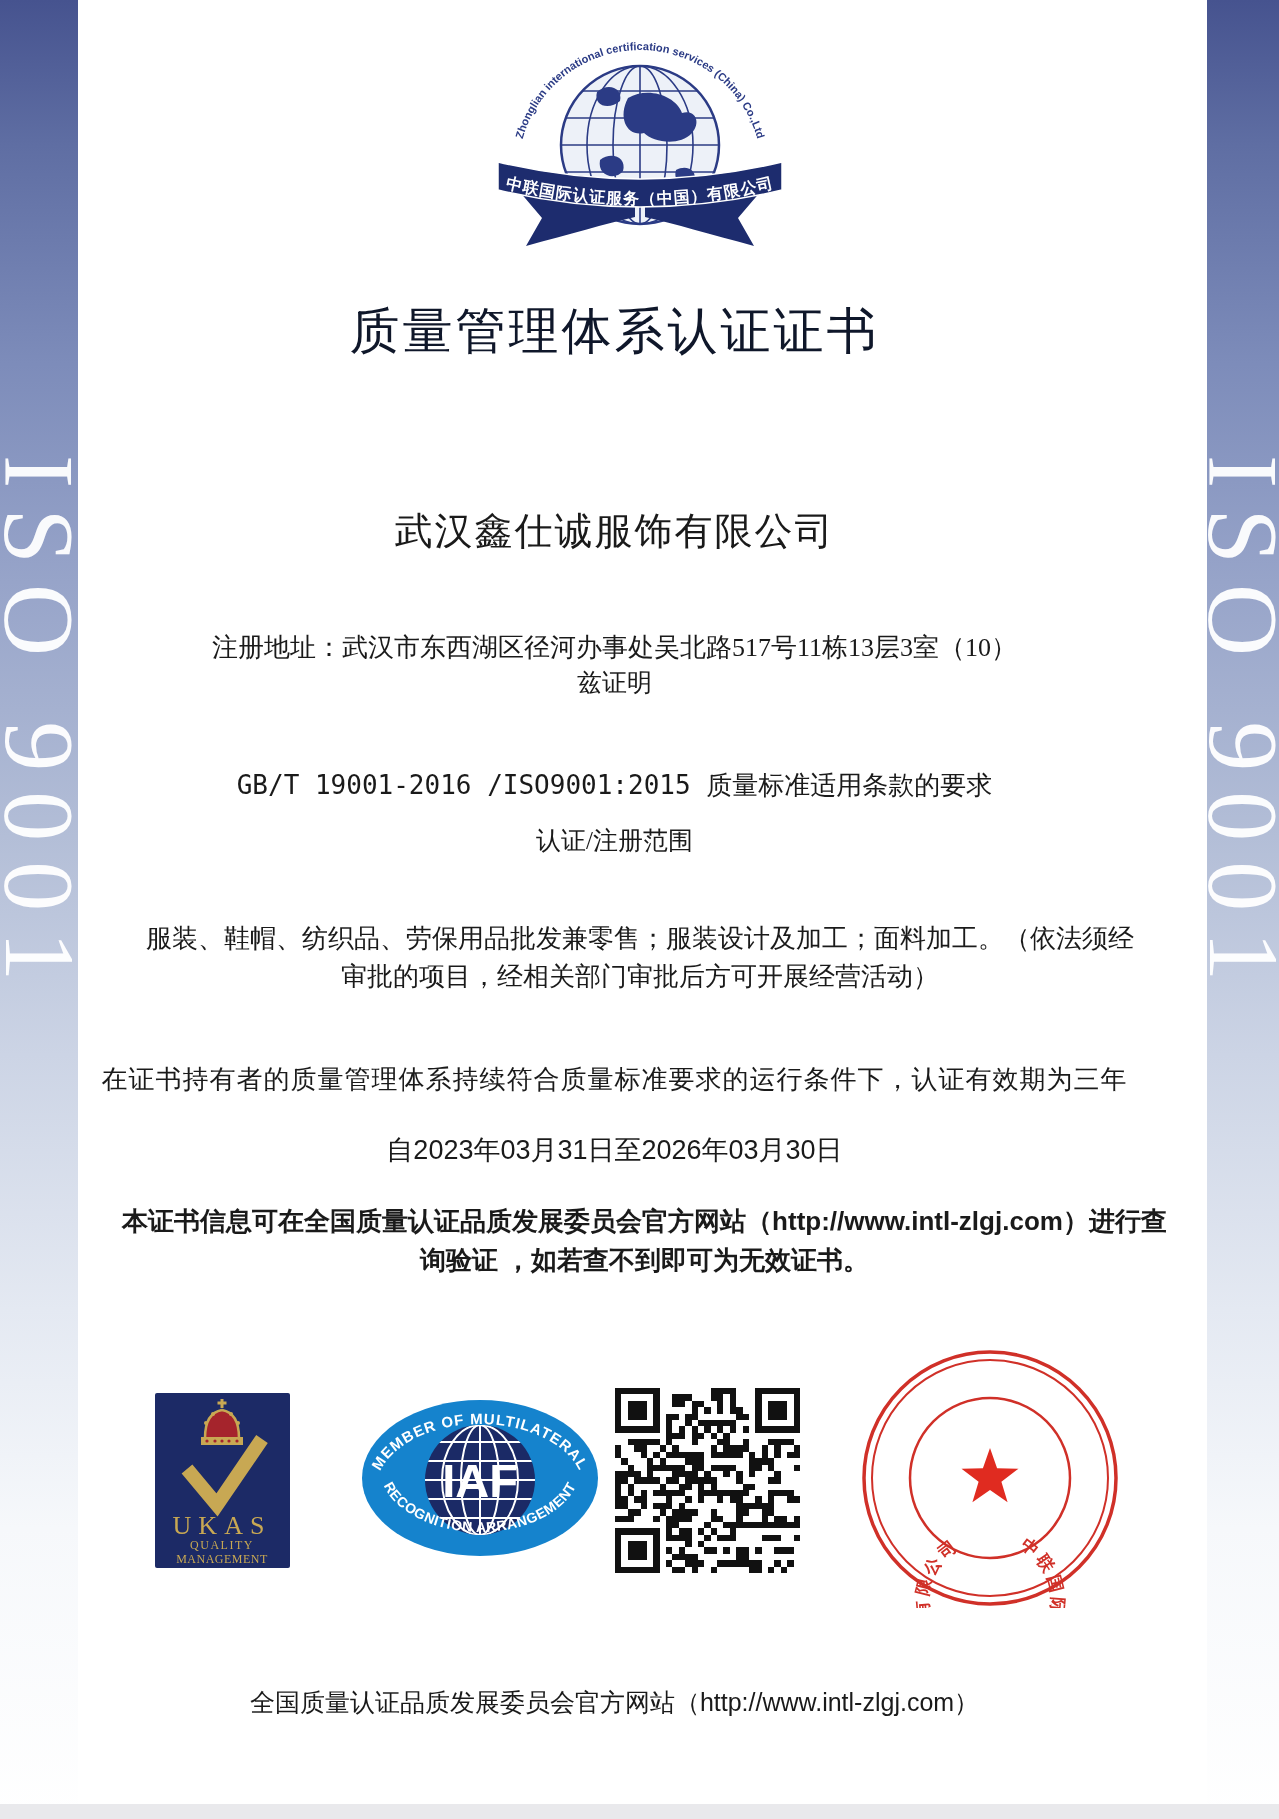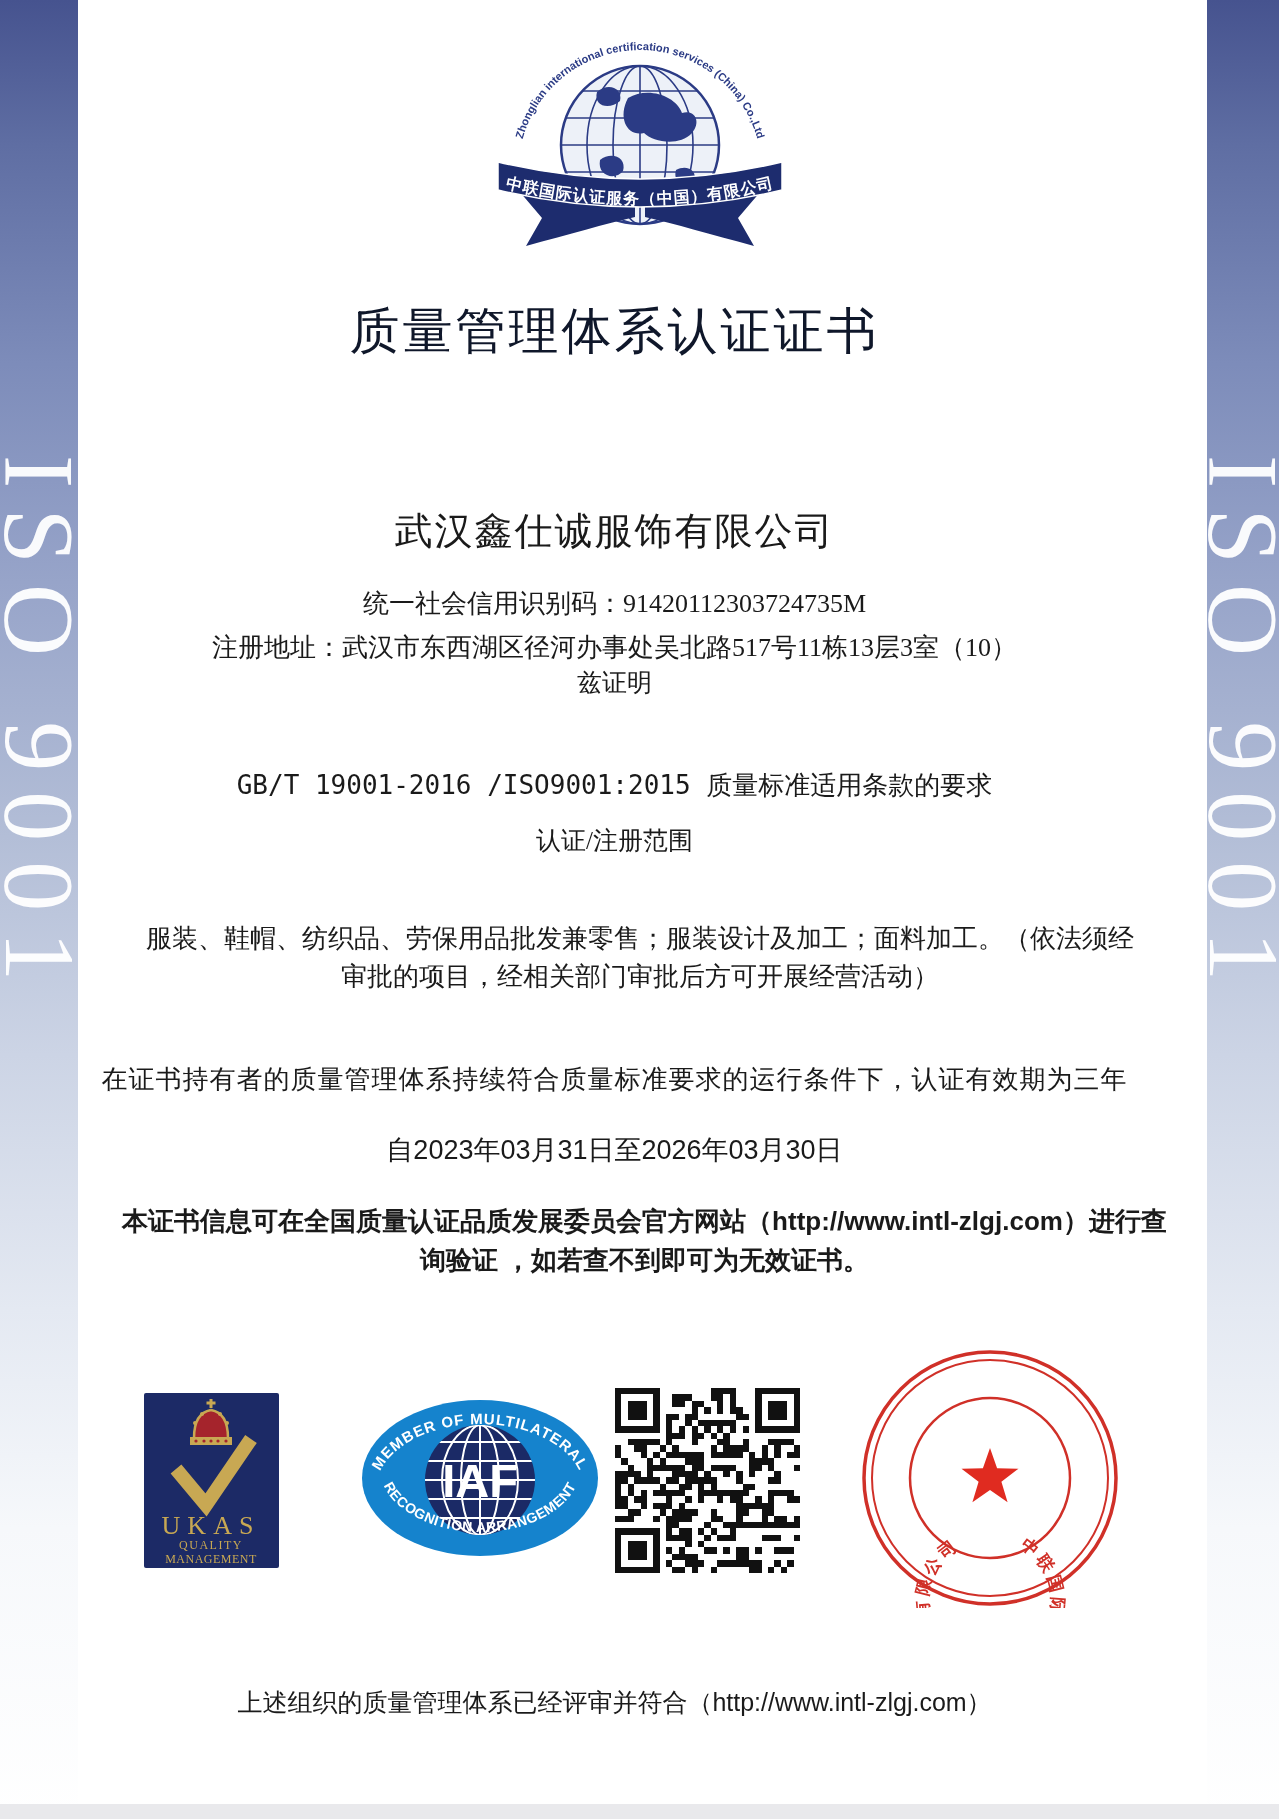--- a/index.html
+++ b/index.html
@@ -98,31 +98,30 @@
       <text font-family="Liberation Sans,sans-serif" font-size="16" font-weight="700" fill="#ffffff" letter-spacing="1">
         <textPath href="#bannerArc" startOffset="50%" text-anchor="middle">中联国际认证服务（中国）有限公司</textPath>
       </text>
     </svg>
   </div>
 
   <div class="line title">质量管理体系认证证书</div>
 
 
   <div class="line company serif">武汉鑫仕诚服饰有限公司</div>
-  <div class="line credit serif">统一社会信用识别码：91420112303724735M</div>
   <div class="line address serif">注册地址：武汉市东西湖区径河办事处吴北路517号11栋13层3室（10）</div>
   <div class="line hereby serif">兹证明</div>
   <div class="line standard">GB/T 19001-2016 /ISO9001:2015 质量标准适用条款的要求</div>
   <div class="line scope-label serif">认证/注册范围</div>
   <div class="line scope sans">服装、鞋帽、纺织品、劳保用品批发兼零售；服装设计及加工；面料加工。（依法须经审批的项目，经相关部门审批后方可开展经营活动）</div>
   <div class="line validity serif">在证书持有者的质量管理体系持续符合质量标准要求的运行条件下，认证有效期为三年</div>
   <div class="line dates sans">自2023年03月31日至2026年03月30日</div>
   <div class="line verify sans">本证书信息可在全国质量认证品质发展委员会官方网站（http://www.intl-zlgj.com）进行查询验证 ，如若查不到即可为无效证书。</div>
 
-  <div class="badge" style="left:144px;top:1393px;text-align:center;">
+  <div class="badge" style="left:155px;top:1393px;text-align:center;">
     <svg width="135" height="175" viewBox="0 0 135 175">
       <rect x="0" y="0" width="135" height="175" rx="2" fill="#1c2a66"></rect>
 
       <g>
         <path d="M50,45 Q50,20 67,17 Q84,20 84,45 Z" fill="#a5242c"></path>
         <path d="M50,45 Q50,20 67,17 M84,45 Q84,20 67,17" stroke="#c8a853" stroke-width="2.5" fill="none"></path>
         <rect x="65.5" y="6" width="3" height="9" fill="#c8a853"></rect>
         <rect x="62.5" y="8.5" width="9" height="3" fill="#c8a853"></rect>
         <rect x="46" y="44" width="42" height="8" fill="#c8a853"></rect>
         <circle cx="52" cy="48" r="1.6" fill="#a5242c"></circle>
@@ -508,15 +507,15 @@
       <text font-family="Liberation Serif,serif" font-size="13.5" fill="#d03028" letter-spacing="1.5">
         <textPath href="#sealEn" startOffset="50%" text-anchor="middle">Zhonglian international certification services (China) Co., Ltd</textPath>
       </text>
       <text font-family="Liberation Sans,sans-serif" font-size="17" font-weight="700" fill="#d03028" letter-spacing="3.5">
         <textPath href="#sealCn" startOffset="50%" text-anchor="middle">中联国际认证服务（中国）有限公司</textPath>
       </text>
       <path d="M130,100 L137.1,120.3 L158.5,120.7 L141.4,133.7 L147.6,154.3 L130,142 L112.4,154.3 L118.6,133.7 L101.5,120.7 L122.9,120.3 Z" fill="#e02b20"></path>
     </svg>
   </div>
 
-  <div class="line footer sans">上述组织的质量管理体系已经评审并符合（http://www.intl-zlgj.com）</div>
+  <div class="line footer sans">全国质量认证品质发展委员会官方网站（http://www.intl-zlgj.com）</div>
 
 </div>
 
 </body></html>

